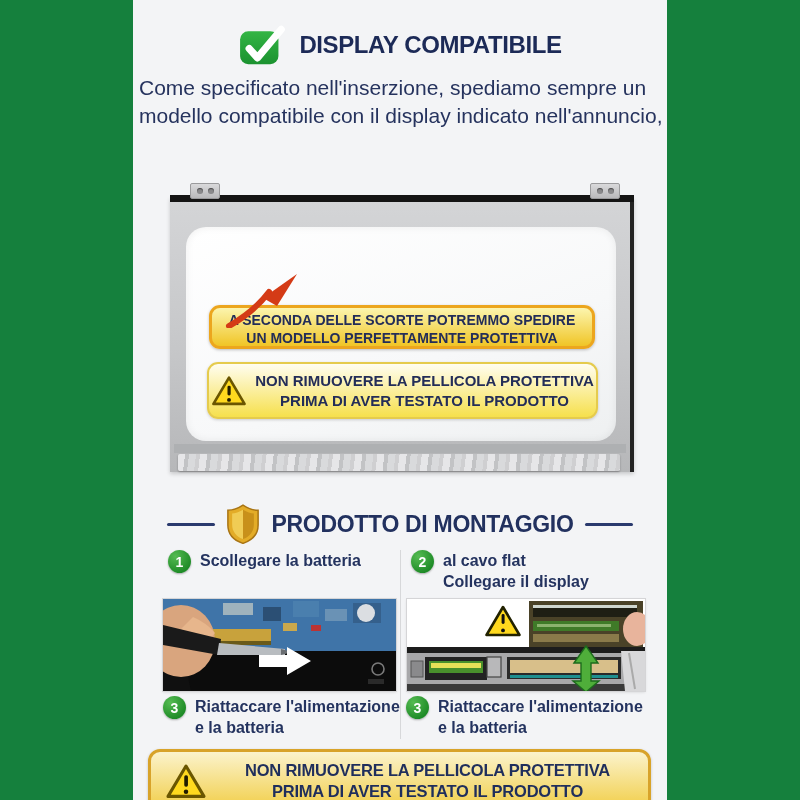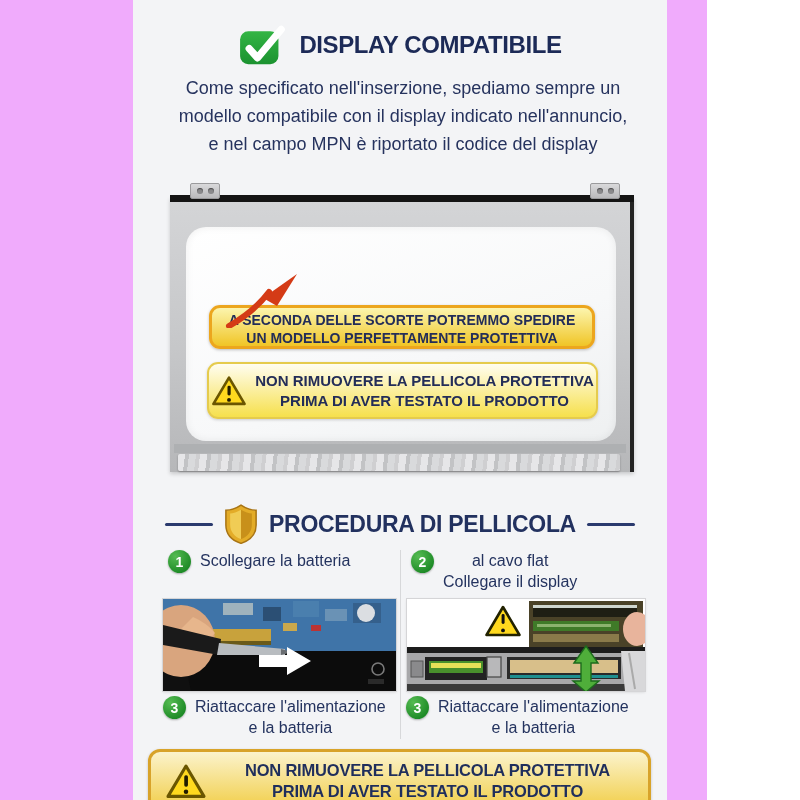--- a/index.html
+++ b/index.html
@@ -1,23 +1,23 @@
 <!DOCTYPE html>
 <html><head>
 <meta charset="utf-8">
 <style>
   * { margin:0; padding:0; box-sizing:border-box; }
   html,body { width:800px; height:800px; background:#ffffff; font-family:"Liberation Sans", sans-serif; }
-  .page { position:relative; width:707px; height:800px; overflow:hidden; background:#f0abfc; }
+  .page { position:relative; width:800px; height:800px; overflow:hidden; background:#15803d; }
   .content { position:absolute; left:133px; top:0; width:534px; height:800px; background:#f3f4f6; }
 
   
   .hdr-row { position:absolute; top:24px; left:0; width:100%; display:flex; justify-content:center; align-items:center; gap:13px; }
   .hdr-title { font-size:24px; font-weight:bold; color:#1c2a57; letter-spacing:-0.4px; }
-  .hdr-desc { position:absolute; top:74px; left:6px; right:0; text-align:center; color:#26335e; font-size:18px; line-height:28px; }
+  .hdr-desc { position:absolute; top:74px; left:6px; right:0; text-align:left; color:#26335e; font-size:21px; line-height:28px; }
 
   
   .panel { position:absolute; left:37px; top:183px; width:464px; height:289px; }
   .bracket { position:absolute; top:0; width:30px; height:16px; background:linear-gradient(#d9d9db,#b9b9bb); border:1px solid #9a9a9c; border-radius:2px; display:flex; justify-content:center; align-items:center; gap:5px; z-index:3; }
   .bracket span { width:6px; height:6px; border-radius:50%; background:#8a8a8c; box-shadow:inset 0 1px 1px rgba(0,0,0,.5); }
   .bracket.l { left:20px; } .bracket.r { right:14px; }
   .panel-strip { position:absolute; top:12px; left:0; width:100%; height:7px; background:#141414; z-index:2; }
   .panel-body { position:absolute; top:14px; left:0; right:0; bottom:0; background:linear-gradient(180deg,#d4d5d7,#c6c7c9 55%,#b6b7b9); box-shadow:0 2px 4px rgba(0,0,0,.18); }
   .panel-right-edge { position:absolute; top:14px; right:0; bottom:0; width:4px; background:#232323; }
   .panel-screen { position:absolute; left:16px; top:30px; width:430px; height:214px; background:linear-gradient(160deg,#ffffff,#f7f8f9 60%,#eef0f1); border-radius:20px; box-shadow:inset 0 0 8px rgba(0,0,0,.07); }
@@ -31,21 +31,21 @@
   .ybox2 { left:74px; top:362px; width:391px; height:57px; border:2px solid #e5cb4d; background:linear-gradient(#fffdf0,#f6e04c); font-size:15px; line-height:20px; display:flex; align-items:center; justify-content:center; gap:8px; box-shadow:0 1px 3px rgba(0,0,0,.18); }
   .red-arrow { position:absolute; left:88px; top:270px; z-index:6; }
 
   
   .proc-head { position:absolute; top:504px; left:0; width:100%; display:flex; justify-content:center; align-items:center; gap:11px; }
   .proc-line { width:48px; height:3px; background:#2a3a6e; border-radius:2px; }
   .proc-title { font-size:23px; font-weight:bold; color:#22315f; letter-spacing:-0.3px; }
 
   .step { position:absolute; display:flex; gap:9px; align-items:flex-start; }
   .badge { width:23px; height:23px; border-radius:50%; background:radial-gradient(circle at 32% 28%, #55bb52, #1d8a26 75%); color:#fff; font-size:14px; font-weight:bold; display:flex; align-items:center; justify-content:center; flex:0 0 auto; box-shadow:0 1px 2px rgba(0,0,0,.3); }
-  .step-text { font-size:16px; font-weight:normal; color:#24335f; line-height:21px;text-align:center; }
+  .step-text { font-size:16px; font-weight:bold; color:#24335f; line-height:21px; }
   .s1 { left:35px; top:550px; } .s2 { left:278px; top:550px; }
   .s3a { left:30px; top:696px; } .s3b { left:273px; top:696px; }
   .col-divider { position:absolute; left:267px; top:550px; width:1px; height:189px; background:#d7d8da; }
 
   .photo { position:absolute; top:599px; height:92px; outline:1px solid #d5d5d7; background:#fff; box-shadow:0 1px 3px rgba(0,0,0,.15); }
   .photo1 { left:30px; width:233px; } .photo2 { left:274px; width:238px; }
 
   
   .banner { position:absolute; left:15px; top:749px; width:503px; height:64px; border:3px solid #d8a32a; border-radius:12px; background:linear-gradient(#fbf3cc,#f1cd45); display:flex; align-items:center; padding:0 10px 0 14px; gap:10px; box-shadow:0 1px 3px rgba(0,0,0,.2); }
   .banner-text { flex:1; text-align:center; font-size:16.5px; font-weight:bold; color:#1f2e5c; line-height:21px; letter-spacing:-0.2px; }
@@ -65,21 +65,20 @@
             </linearGradient>
           </defs>
         <rect x="2" y="8" width="42" height="36" rx="9" fill="url(#gj)"></rect>
         <polyline points="12,27 21,37 47,6" fill="none" stroke="#ffffff" stroke-width="8" stroke-linecap="round" stroke-linejoin="round"></polyline>
       </svg>
       <div class="hdr-title">DISPLAY COMPATIBILE</div>
     </div>
     <div class="hdr-desc">
       <div>Come specificato nell'inserzione, spediamo sempre un</div>
       <div>modello compatibile con il display indicato nell'annuncio,</div>
-      <div>e nel campo MPN è riportato il codice del display</div>
     </div>
 
     <div class="panel">
       <div class="bracket l">
           <span></span>
           <span></span>
         </div>
       <div class="bracket r">
           <span></span>
           <span></span>
@@ -114,21 +113,21 @@
       </div>
     </div>
 
     <div class="proc-head">
       <div class="proc-line"></div>
       <svg width="34" height="40" viewBox="0 0 36 42">
         <path d="M18 1 C24 5 30 6.5 34 6.5 L34 22 C34 32 27 38.5 18 41.5 C9 38.5 2 32 2 22 L2 6.5 C6 6.5 12 5 18 1 Z" fill="#e3ac28" stroke="#a87414" stroke-width="1.6"></path>
         <path d="M18 6 C22 8.6 26.5 9.8 29.5 10 L29.5 21.5 C29.5 29.5 24.5 34.5 18 37 L18 6 Z" fill="#c8901a"></path>
         <path d="M18 6 C14 8.6 9.5 9.8 6.5 10 L6.5 21.5 C6.5 29.5 11.5 34.5 18 37 L18 6 Z" fill="#f0cc55"></path>
       </svg>
-      <div class="proc-title">PROCEDURA DI PELLICOLA</div>
+      <div class="proc-title">PRODOTTO DI MONTAGGIO</div>
       <div class="proc-line"></div>
     </div>
 
     <div class="step s1">
       <div class="badge">1</div>
       <div class="step-text">
         <div>Scollegare la batteria</div>
       </div>
     </div>
     <div class="step s2">

